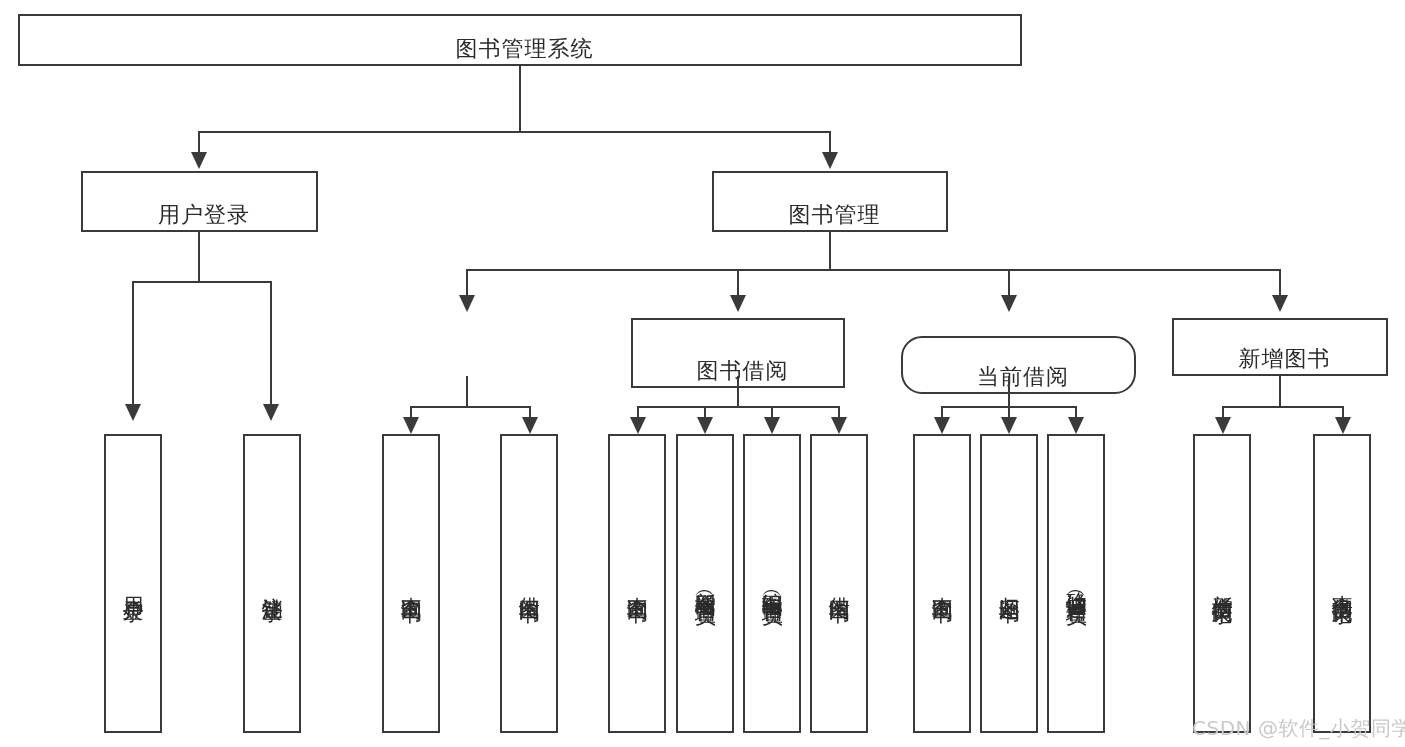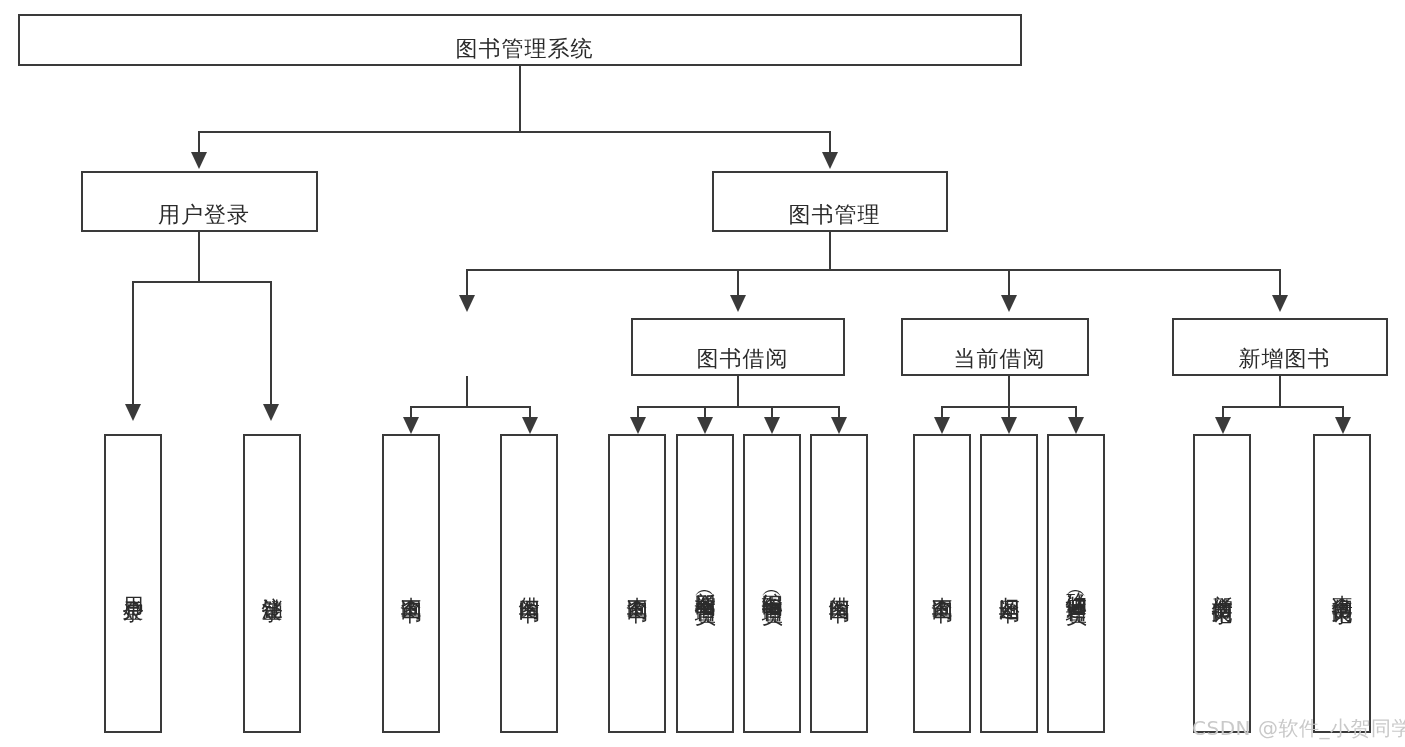--- a/index.html
+++ b/index.html
@@ -114,24 +114,24 @@
   <div class="hline" style="left:466px; top:269px; width:815px;"></div>
   <div class="vline" style="left:466px; top:269px; height:28px;"></div>
   <div class="arrow" style="left:459px; top:295px;"></div>
   <div class="vline" style="left:737px; top:269px; height:28px;"></div>
   <div class="arrow" style="left:730px; top:295px;"></div>
   <div class="vline" style="left:1008px; top:269px; height:28px;"></div>
   <div class="arrow" style="left:1001px; top:295px;"></div>
   <div class="vline" style="left:1279px; top:269px; height:28px;"></div>
   <div class="arrow" style="left:1272px; top:295px;"></div>
 
-  <div class="node horiz" style="left:631px; top:318px; width:214px; height:58px;">
+  <div class="node horiz" style="left:631px; top:318px; width:214px; height:70px;">
     <span>图书借阅</span>
   </div>
-  <div class="node horiz" style="left:901px; top:318px; width:188px; height:58px;">
+  <div class="node horiz" style="left:901px; top:336px; width:235px; height:58px;border-radius:21px;">
     <span>当前借阅</span>
   </div>
   <div class="node horiz" style="left:1172px; top:318px; width:216px; height:58px;">
     <span>新增图书</span>
   </div>
 
   <div class="vline" style="left:466px; top:376px; height:32px;"></div>
   <div class="hline" style="left:410px; top:406px; width:121px;"></div>
   <div class="vline" style="left:410px; top:406px; height:13px;"></div>
   <div class="arrow" style="left:403px; top:417px;"></div>

